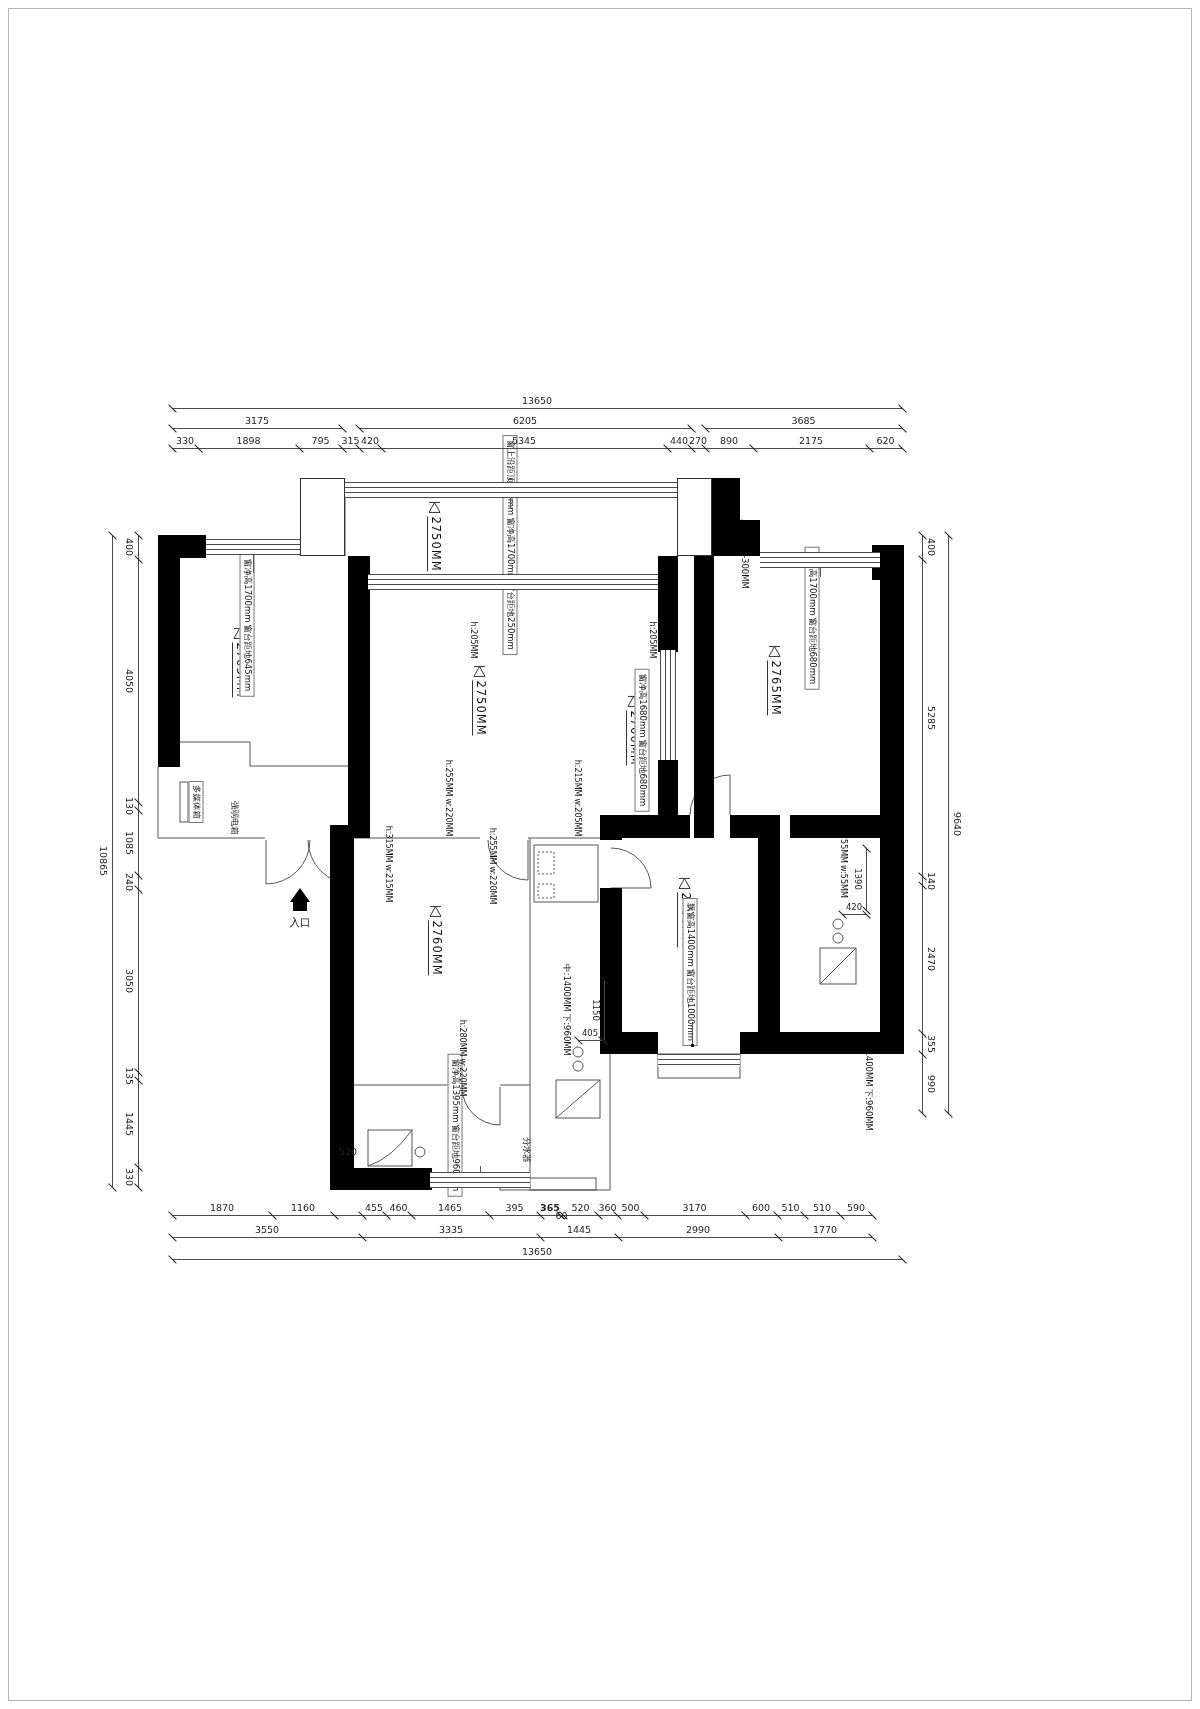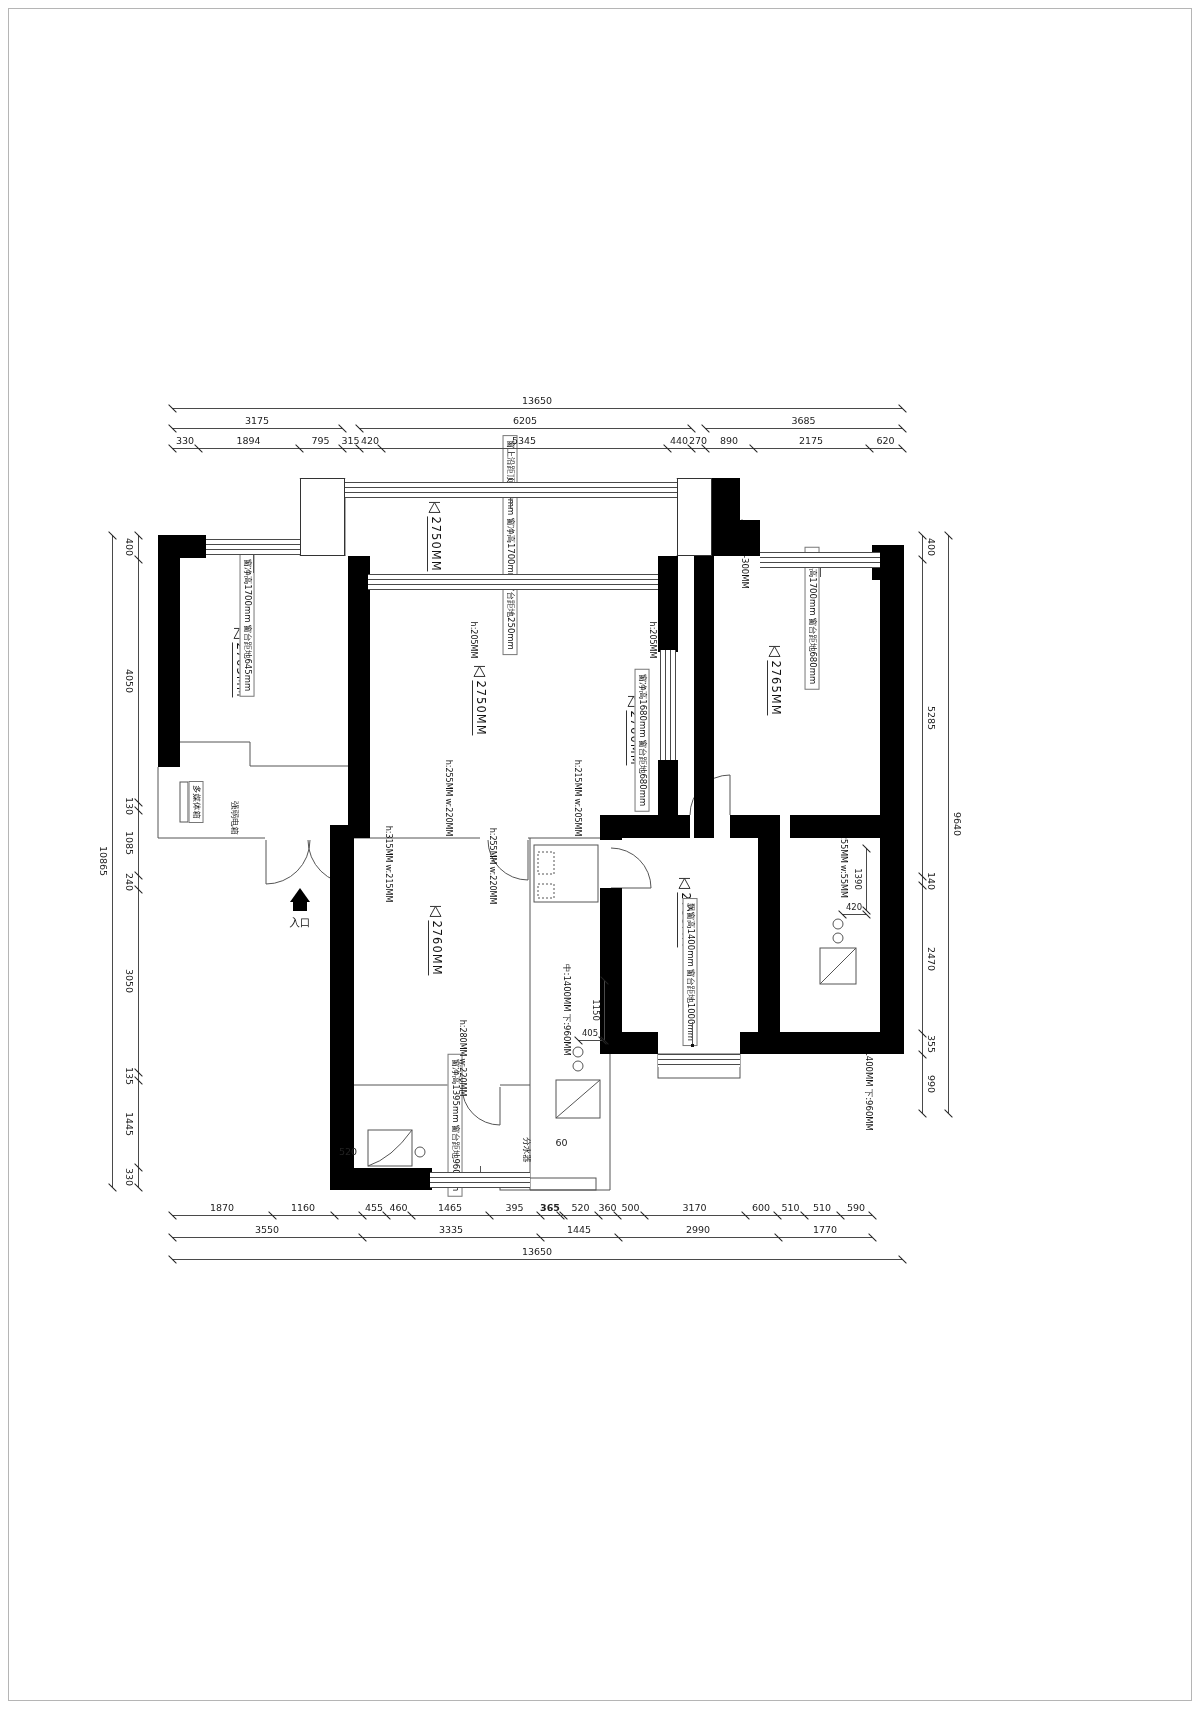--- a/index.html
+++ b/index.html
@@ -230,21 +230,21 @@
     <div class="tick" style="left: 337px; top: 448px;"></div>
     <div class="tick" style="left: 354px; top: 448px;"></div>
     <div class="tick" style="left: 376px; top: 448px;"></div>
     <div class="tick" style="left: 662px; top: 448px;"></div>
     <div class="tick" style="left: 686px; top: 448px;"></div>
     <div class="tick" style="left: 700px; top: 448px;"></div>
     <div class="tick" style="left: 748px; top: 448px;"></div>
     <div class="tick" style="left: 864px; top: 448px;"></div>
     <div class="tick" style="left: 897px; top: 448px;"></div>
     <div class="dim-lbl" style="left: 185px; top: 446px;">330</div>
-    <div class="dim-lbl" style="left: 248.5px; top: 446px;">1894</div>
+    <div class="dim-lbl" style="left: 248.5px; top: 446px;">1898</div>
     <div class="dim-lbl" style="left: 320.5px; top: 446px;">795</div>
     <div class="dim-lbl" style="left: 350.5px; top: 446px;">315</div>
     <div class="dim-lbl" style="left: 370px; top: 446px;">420</div>
     <div class="dim-lbl" style="left: 524px; top: 446px;">5345</div>
     <div class="dim-lbl" style="left: 679px; top: 446px;">440</div>
     <div class="dim-lbl" style="left: 698px; top: 446px;">270</div>
     <div class="dim-lbl" style="left: 729px; top: 446px;">890</div>
     <div class="dim-lbl" style="left: 811px; top: 446px;">2175</div>
     <div class="dim-lbl" style="left: 885.5px; top: 446px;">620</div>
     <div class="dim-line" style="left: 172px; top: 1215px; width: 700px; height: 1px;"></div>
@@ -267,21 +267,21 @@
     <div class="tick" style="left: 835px; top: 1215px;"></div>
     <div class="tick" style="left: 867px; top: 1215px;"></div>
     <div class="dim-lbl" style="left: 222px; top: 1213px;">1870</div>
     <div class="dim-lbl" style="left: 303px; top: 1213px;">1160</div>
     <div class="dim-lbl" style="left: 348px; top: 1157px; text-align: center;">520</div>
     <div class="dim-lbl" style="left: 374px; top: 1213px;">455</div>
     <div class="dim-lbl" style="left: 398.5px; top: 1213px;">460</div>
     <div class="dim-lbl" style="left: 450px; top: 1213px;">1465</div>
     <div class="dim-lbl" style="left: 514.5px; top: 1213px;">395</div>
     <div class="dim-lbl" style="left: 550px; top: 1213px; font-weight: bold;">365</div>
-    <div class="dim-lbl" style="left: 561.5px; top: 1148px; text-align: center;">60</div>
+    <div class="dim-lbl" style="left: 561.5px; top: 1221px; text-align: center;">60</div>
     <div class="dim-lbl" style="left: 580.5px; top: 1213px;">520</div>
     <div class="dim-lbl" style="left: 607.5px; top: 1213px;">360</div>
     <div class="dim-lbl" style="left: 630.5px; top: 1213px;">500</div>
     <div class="dim-lbl" style="left: 694.5px; top: 1213px;">3170</div>
     <div class="dim-lbl" style="left: 761px; top: 1213px;">600</div>
     <div class="dim-lbl" style="left: 790.5px; top: 1213px;">510</div>
     <div class="dim-lbl" style="left: 822px; top: 1213px;">510</div>
     <div class="dim-lbl" style="left: 856px; top: 1213px;">590</div>
     <div class="dim-line" style="left: 172px; top: 1237px; width: 700px; height: 1px;"></div>
     <div class="tick" style="left: 167px; top: 1237px;"></div>

